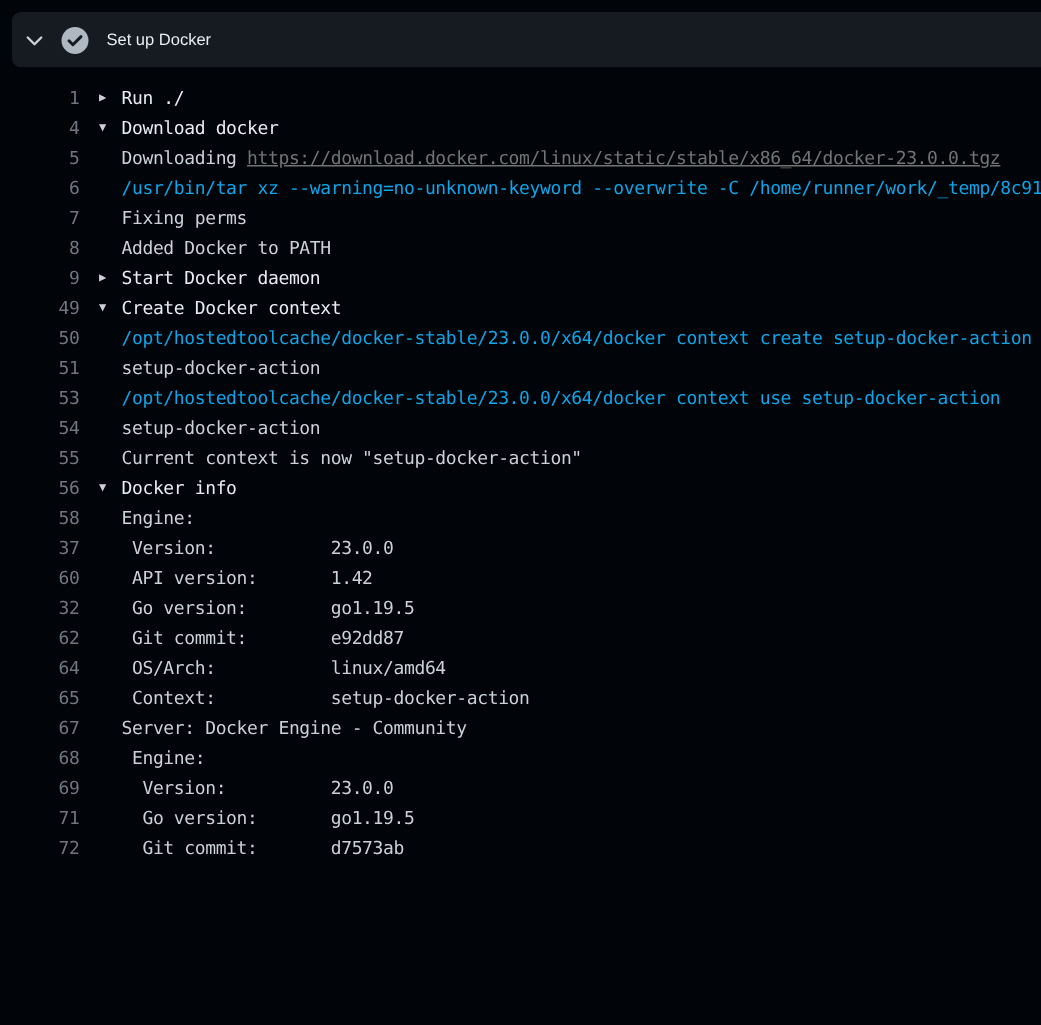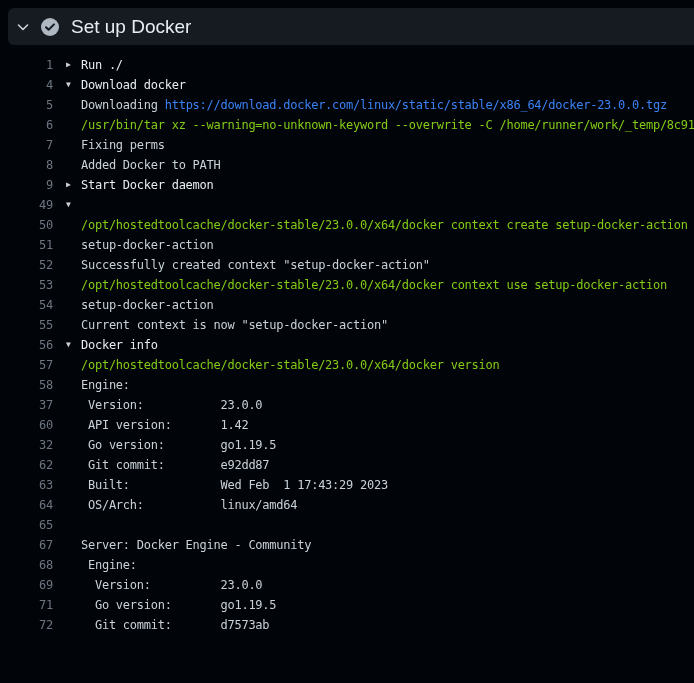--- a/index.html
+++ b/index.html
@@ -40,21 +40,21 @@
   }
   .check-wrap {
     width: 20px;
     height: 20px;
     margin-left: 9px;
     flex: none;
   }
   .step-title {
     margin-left: 11px;
     font-family: "Liberation Sans", sans-serif;
-    font-size: 19px;
+    font-size: 11px;
     font-weight: 500;
     color: #e6edf3;
     white-space: pre;
   }
   
   .log {
     position: absolute;
     top: 45px;
     left: 0;
     right: 0;
@@ -88,23 +88,24 @@
     color: #c9d1d9;
     font-size: 8px;
     line-height: 20px;
   }
   .text {
     color: #c9d1d9;
     white-space: pre;
     text-align: right;
   }
   .text.group-title { color: #e6edf3; }
-  .text.cmd { color: #84cc16; }
+  .text.cmd { color: #0ea5e9; }
   .loglink {
-    color: #3b82f6;
+    color: #737373;
+    text-decoration: underline;
     cursor: pointer;
   }
 </style>
 </head>
 <body>
 
 <div id="stage">
 
   <div class="step-header">
     <span class="chev-wrap">
@@ -122,37 +123,34 @@
   </div>
 
   <div class="log" id="log">
       <div class="row"><span class="num">1</span><span class="gutter">▶</span><span class="text group-title">Run ./</span></div>
       <div class="row"><span class="num">4</span><span class="gutter">▼</span><span class="text group-title">Download docker</span></div>
       <div class="row"><span class="num">5</span><span class="gutter"></span><span class="text">Downloading </span><span class="loglink">https://download.docker.com/linux/static/stable/x86_64/docker-23.0.0.tgz</span></div>
       <div class="row"><span class="num">6</span><span class="gutter"></span><span class="text cmd">/usr/bin/tar xz --warning=no-unknown-keyword --overwrite -C /home/runner/work/_temp/8c91</span></div>
       <div class="row"><span class="num">7</span><span class="gutter"></span><span class="text">Fixing perms</span></div>
       <div class="row"><span class="num">8</span><span class="gutter"></span><span class="text">Added Docker to PATH</span></div>
       <div class="row"><span class="num">9</span><span class="gutter">▶</span><span class="text group-title">Start Docker daemon</span></div>
-      <div class="row"><span class="num">49</span><span class="gutter">▼</span></div>
+      <div class="row"><span class="num">49</span><span class="gutter">▼</span><span class="text group-title">Create Docker context</span></div>
       <div class="row"><span class="num">50</span><span class="gutter"></span><span class="text cmd">/opt/hostedtoolcache/docker-stable/23.0.0/x64/docker context create setup-docker-action </span></div>
       <div class="row"><span class="num">51</span><span class="gutter"></span><span class="text">setup-docker-action</span></div>
-      <div class="row"><span class="num">52</span><span class="gutter"></span><span class="text">Successfully created context "setup-docker-action"</span></div>
       <div class="row"><span class="num">53</span><span class="gutter"></span><span class="text cmd">/opt/hostedtoolcache/docker-stable/23.0.0/x64/docker context use setup-docker-action</span></div>
       <div class="row"><span class="num">54</span><span class="gutter"></span><span class="text">setup-docker-action</span></div>
       <div class="row"><span class="num">55</span><span class="gutter"></span><span class="text">Current context is now "setup-docker-action"</span></div>
       <div class="row"><span class="num">56</span><span class="gutter">▼</span><span class="text group-title">Docker info</span></div>
-      <div class="row"><span class="num">57</span><span class="gutter"></span><span class="text cmd">/opt/hostedtoolcache/docker-stable/23.0.0/x64/docker version</span></div>
       <div class="row"><span class="num">58</span><span class="gutter"></span><span class="text">Engine:</span></div>
       <div class="row"><span class="num">37</span><span class="gutter"></span><span class="text"> Version:           23.0.0</span></div>
       <div class="row"><span class="num">60</span><span class="gutter"></span><span class="text"> API version:       1.42</span></div>
       <div class="row"><span class="num">32</span><span class="gutter"></span><span class="text"> Go version:        go1.19.5</span></div>
       <div class="row"><span class="num">62</span><span class="gutter"></span><span class="text"> Git commit:        e92dd87</span></div>
-      <div class="row"><span class="num">63</span><span class="gutter"></span><span class="text"> Built:             Wed Feb  1 17:43:29 2023</span></div>
       <div class="row"><span class="num">64</span><span class="gutter"></span><span class="text"> OS/Arch:           linux/amd64</span></div>
-      <div class="row"><span class="num">65</span><span class="gutter"></span></div>
+      <div class="row"><span class="num">65</span><span class="gutter"></span><span class="text"> Context:           setup-docker-action</span></div>
       <div class="row"><span class="num">67</span><span class="gutter"></span><span class="text">Server: Docker Engine - Community</span></div>
       <div class="row"><span class="num">68</span><span class="gutter"></span><span class="text"> Engine:</span></div>
       <div class="row"><span class="num">69</span><span class="gutter"></span><span class="text">  Version:          23.0.0</span></div>
       <div class="row"><span class="num">71</span><span class="gutter"></span><span class="text">  Go version:       go1.19.5</span></div>
       <div class="row"><span class="num">72</span><span class="gutter"></span><span class="text">  Git commit:       d7573ab</span></div>
     </div>
 
 </div>
 
 </body></html>

